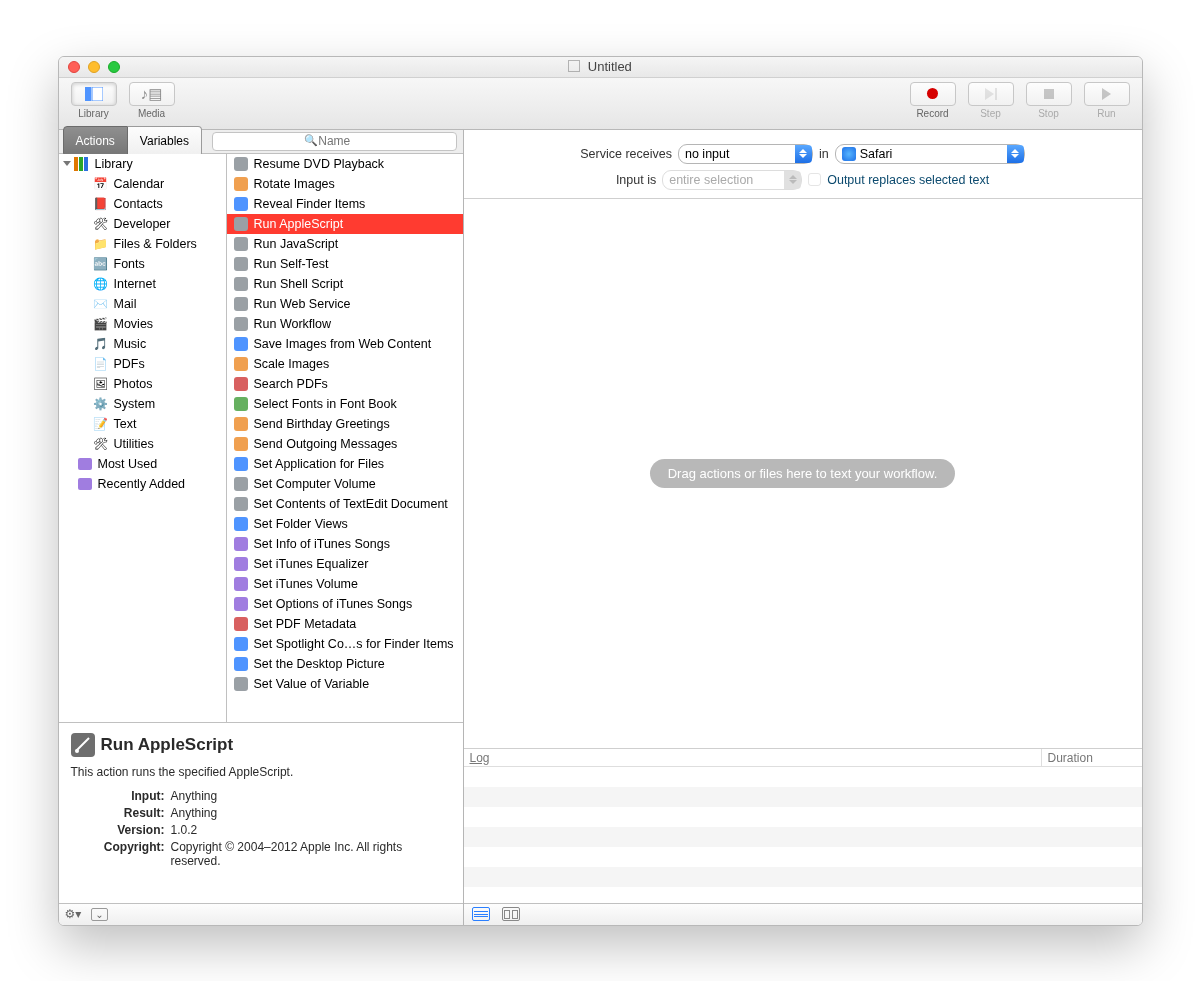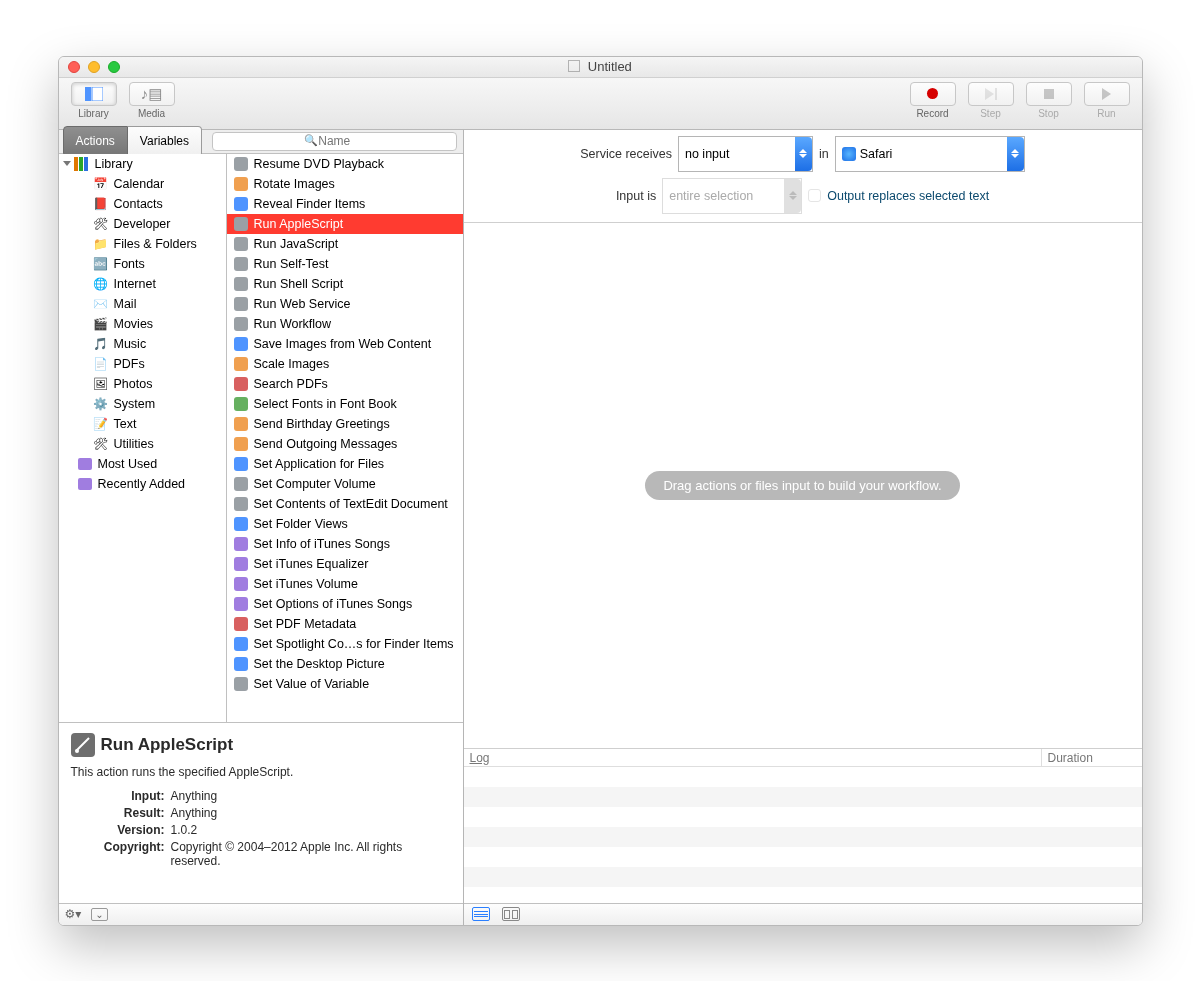--- a/index.html
+++ b/index.html
@@ -137,29 +137,29 @@
   .info-grid .k { text-align:right; font-weight:bold; padding-right:6px;}
 
   
   .left-footer {
     height:22px; border-top:1px solid #c0c0c0; background:linear-gradient(#fdfdfd,#efefef);
     display:flex; align-items:center; padding:0 6px; gap:10px; color:#666;
   }
 
   
   .config-bar {
-    padding:6px 10px 8px 10px; border-bottom:1px solid #cfcfcf;
+    padding:14px 10px 8px 10px; border-bottom:1px solid #cfcfcf;
     display:flex; flex-direction:column; gap:6px; font-size:12.5px;
     background:#fff;
   }
   .config-row { display:flex; align-items:center; justify-content:center; gap:6px;}
   .config-row label { color:#333;}
   .sel-wrap {
     position:relative;
-    border:1px solid #b5b5b5; border-radius:0; height:36px;
+    border:1px solid #b5b5b5; border-radius:9px; height:20px;
     background:#fff; display:flex; align-items:center;
     padding-left:6px; min-width:130px;
   }
   .sel-wrap.blue .cap { background:linear-gradient(#5aa8ff,#1d6fe6);}
   .sel-wrap .cap {
     position:absolute; right:0; top:0; bottom:0; width:17px;
     background:#ccc; border-top-right-radius:4px; border-bottom-right-radius:4px;
     display:flex; align-items:center; justify-content:center;
   }
   .sel-wrap .cap::after { content:""; border-top:4px solid #fff; border-left:4px solid transparent; border-right:4px solid transparent; display:block;}
@@ -577,21 +577,21 @@
           <div class="sel-wrap disabled" style="min-width:140px;">
             <span>entire selection</span>
               <div class="cap"></div>
           </div>
           <span class="chk" style="opacity:.5;"></span>
           <label style="color:#0c4a6e;">Output replaces selected text</label>
         </div>
       </div>
 
       <div class="workflow-area">
-        <div class="pill">Drag actions or files input to build your workflow.</div>
+        <div class="pill">Drag actions or files here to text your workflow.</div>
       </div>
 
       <div class="log-area">
         <div class="log-header">
           <div class="c1">Log</div>
           <div class="c2">Duration</div>
         </div>
         <div class="log-rows"></div>
       </div>
 

